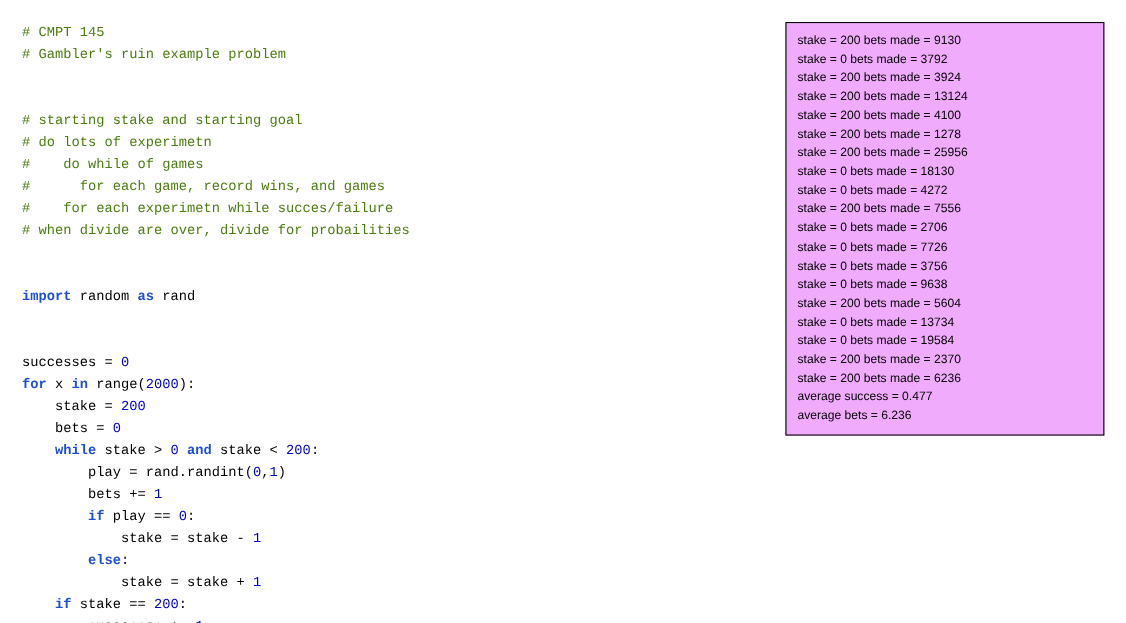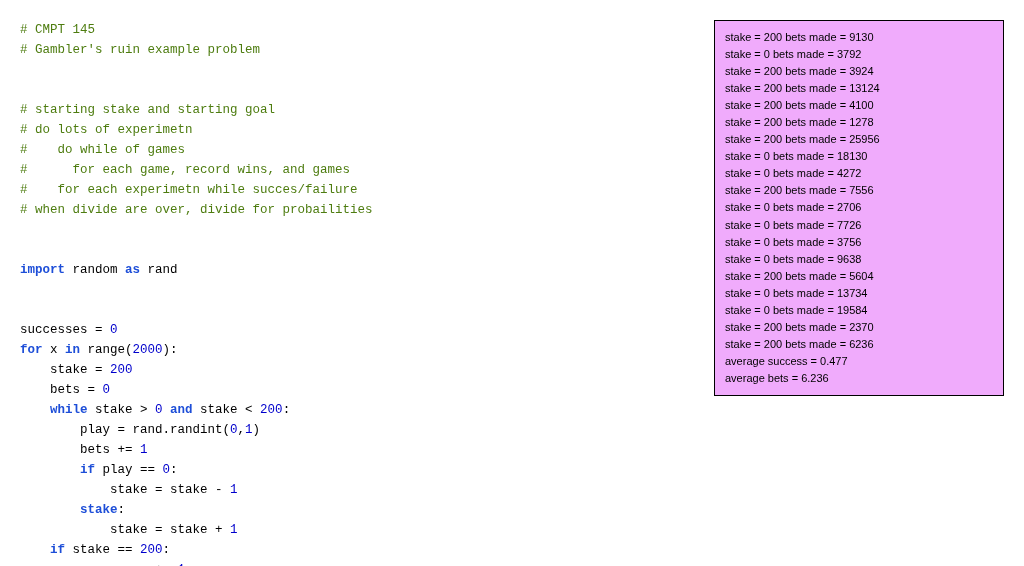--- a/index.html
+++ b/index.html
@@ -77,21 +77,21 @@
 <br>
 successes = <span class="number">0</span>
 <span class="keyword">for</span> x <span class="keyword">in</span> range(<span class="number">2000</span>):
     stake = <span class="number">200</span>
     bets = <span class="number">0</span>
     <span class="keyword">while</span> stake &gt; <span class="number">0</span> <span class="keyword">and</span> stake &lt; <span class="number">200</span>:
         play = rand.randint(<span class="number">0</span>,<span class="number">1</span>)
         bets += <span class="number">1</span>
         <span class="keyword">if</span> play == <span class="number">0</span>:
             stake = stake - <span class="number">1</span>
-        <span class="keyword">stake</span>:
+        <span class="keyword">else</span>:
             stake = stake + <span class="number">1</span>
     <span class="keyword">if</span> stake == <span class="number">200</span>:
         successes += <span class="number">1</span>
 <br>
     (, stake, , bets)
 <br>
 (successes/)
 (bets/)
 </div>
   <div class="output-section" id="output-container">stake = 200 bets made = 9130

